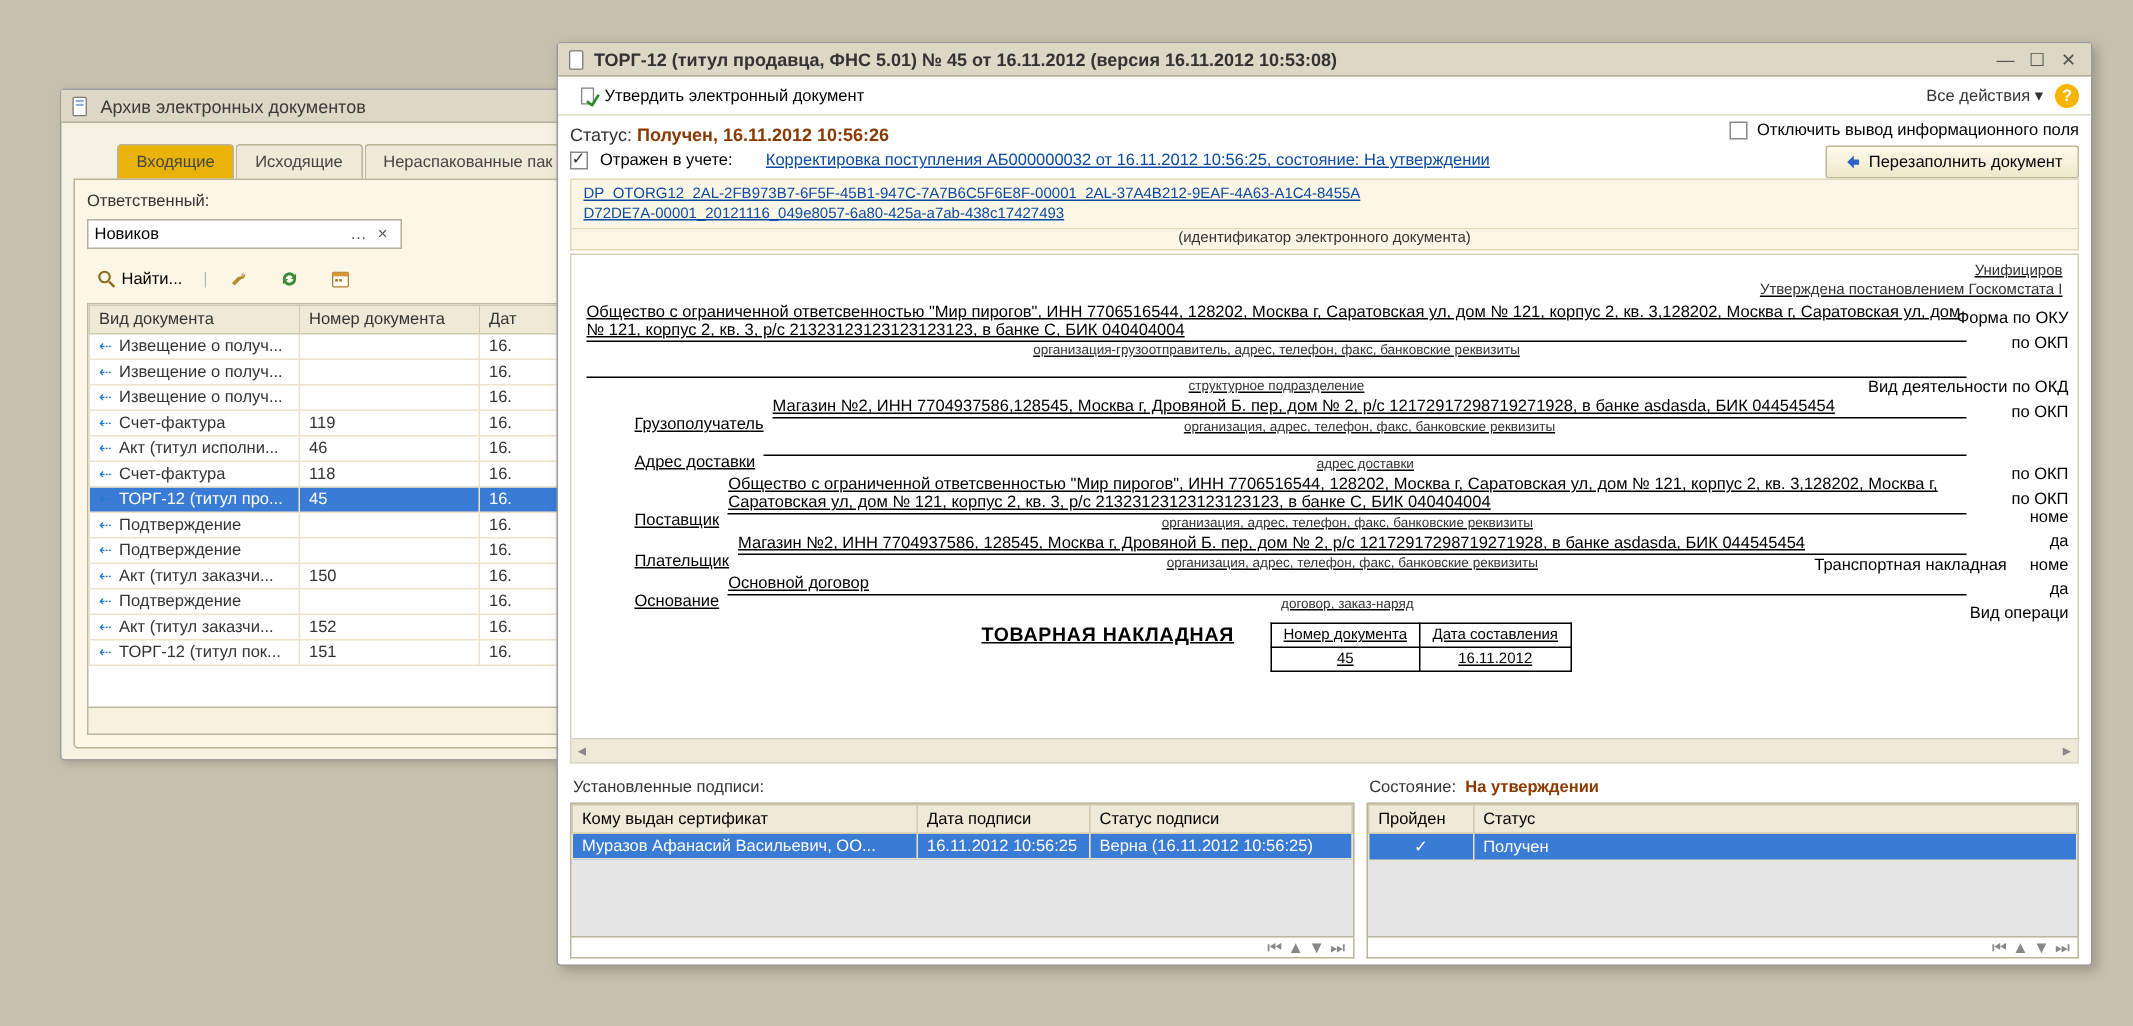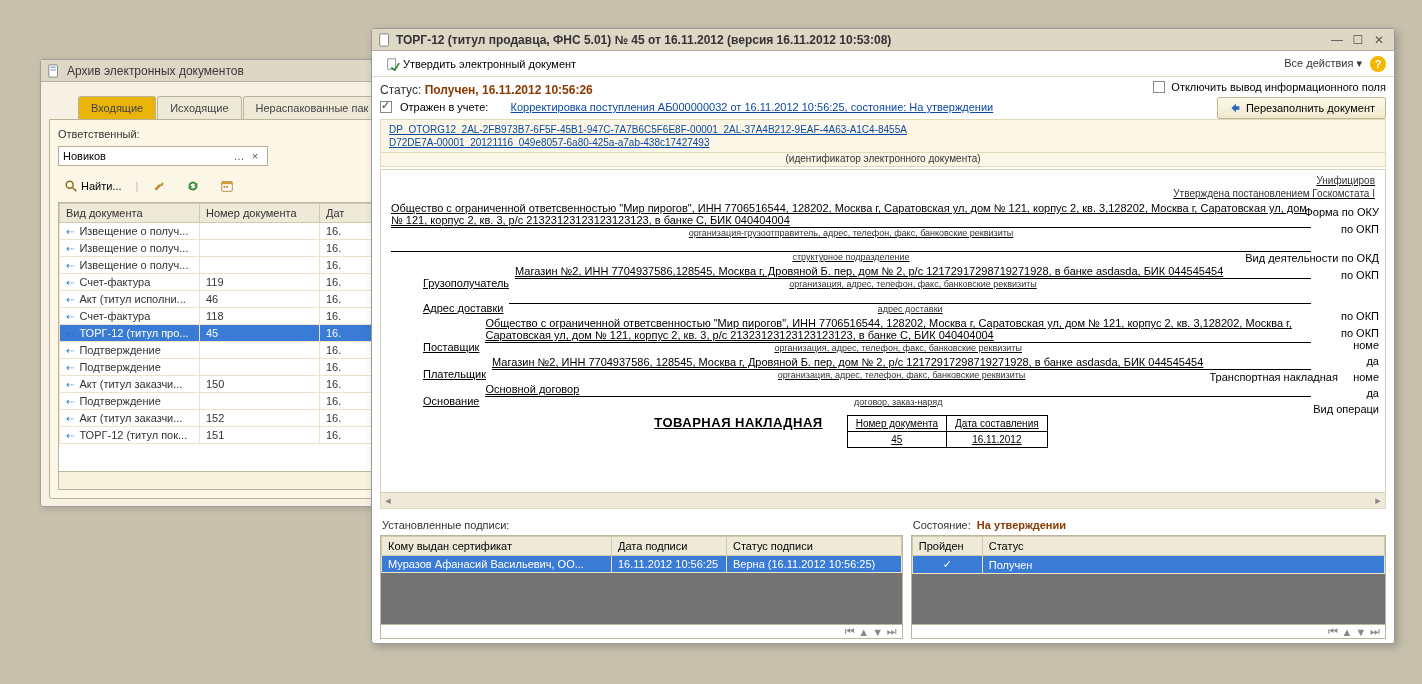--- a/index.html
+++ b/index.html
@@ -71,21 +71,21 @@
 
   .hscroll { height: 16px; background: #efe9d8; border: 1px solid #ded8c2; border-top: none; display: flex; align-items: center; }
   .hscroll .ar { width: 14px; text-align: center; color: #888; }
   .hscroll .track { flex: 1; }
 
   .sign-block { display: flex; gap: 8px; margin-top: 6px; }
   .sign-left { flex: 1.1; display: flex; flex-direction: column; }
   .sign-right { flex: 1; display: flex; flex-direction: column; }
   .section-label { padding: 4px 2px; color: #333; }
   .state-val { color: #8a3a00; font-weight: bold; }
-  .mini-grid { border: 1px solid #bcb69e; background: #737373; min-height: 90px; }
+  .mini-grid { border: 1px solid #bcb69e; background: #e5e5e5; min-height: 90px; }
   .mini-grid table { border-collapse: collapse; width: 100%; font-size: 11px; }
   .mini-grid th { background: #efe9d8; text-align: left; padding: 3px 6px; border: 1px solid #d0caae; font-weight: normal; }
   .mini-grid td { border: 1px solid #eee3c8; padding: 2px 6px; }
   .mini-grid tr.on td { background: #3a7bd5; color: #fff; }
   .mini-grid td.chk { width: 26px; text-align: center; }
   .mini-nav { height: 14px; border: 1px solid #bcb69e; border-top: none; display: flex; align-items: center; justify-content: flex-end; gap: 2px; padding-right: 4px; }
   .mini-nav span { width: 12px; text-align: center; color: #888; }
 </style>
 </head>
 <body>

